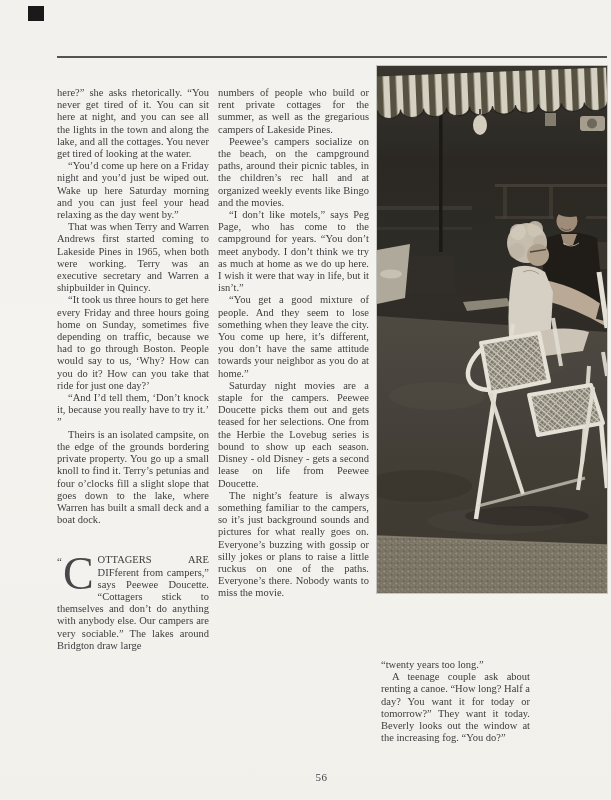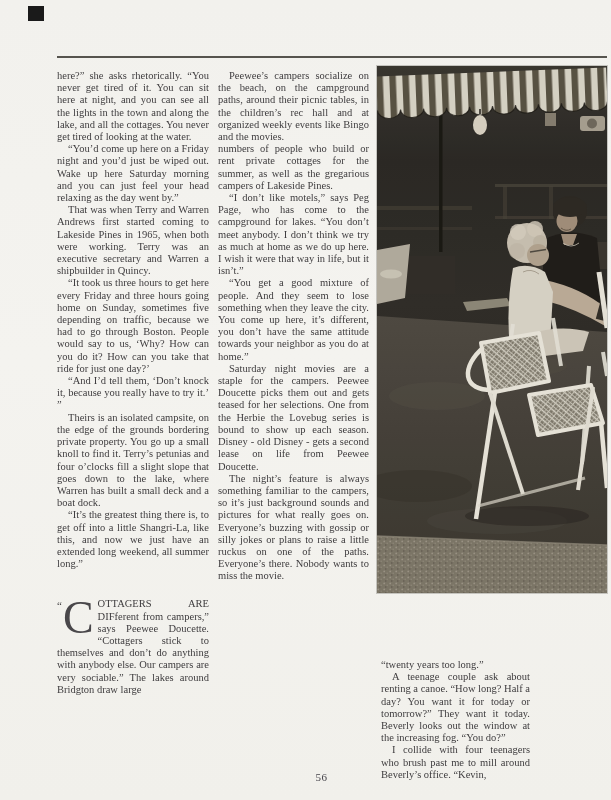--- a/index.html
+++ b/index.html
@@ -4,21 +4,21 @@
 <style>
   html,body { margin:0; padding:0; background:#e8e7e3; }
   .page {
     position:relative; width:611px; height:800px; overflow:hidden;
     background:linear-gradient(180deg,#f2f1ed 0%,#f4f3ef 45%,#f1f0eb 100%);
     font-family:"Liberation Serif", serif; color:#3e3c3e;
   }
   .corner-mark { position:absolute; left:28px; top:6px; width:16px; height:15px; background:#1a1a1a; }
   .top-rule { position:absolute; left:57px; top:56px; width:550px; height:2px; background:#56544e; }
   .col {
-    position:absolute; top:70px; font-size:10.5px; line-height:12.2px;
+    position:absolute; top:87px; font-size:10.5px; line-height:12.2px;
     text-align:justify; hyphens:auto; -webkit-hyphens:auto;
   }
   .col1 { left:57px;  width:152px; }
   .col2 { left:218px; width:151px; }
   .col3 { left:381px; top:617px; width:149px;margin-top:42px; }
   p.para { margin:0; text-indent:11px; }
   p.flush { text-indent:0; }
   p.section-open { margin-top:28px; text-indent:0; }
   .lead-quote { float:left; font-size:11px; line-height:12px; padding:1px 1px 0 0; }
   .dropcap {
@@ -42,30 +42,29 @@
   <div class="corner-mark"></div>
   <div class="top-rule"></div>
 
   <div class="col col1">
     <p class="para flush">here?” she asks rhetorically. “You never get tired of it. You can sit here at night, and you can see all the lights in the town and along the lake, and all the cottages. You never get tired of looking at the water.</p>
     <p class="para">“You’d come up here on a Friday night and you’d just be wiped out. Wake up here Saturday morning and you can just feel your head relaxing as the day went by.”</p>
     <p class="para">That was when Terry and Warren Andrews first started coming to Lakeside Pines in 1965, when both were working. Terry was an executive secretary and Warren a shipbuilder in Quincy.</p>
     <p class="para">“It took us three hours to get here every Friday and three hours going home on Sunday, sometimes five depending on traffic, because we had to go through Boston. People would say to us, ‘Why? How can you do it? How can you take that ride for just one day?’</p>
     <p class="para">“And I’d tell them, ‘Don’t knock it, because you really have to try it.’ ”</p>
     <p class="para">Theirs is an isolated campsite, on the edge of the grounds bordering private property. You go up a small knoll to find it. Terry’s petunias and four o’clocks fill a slight slope that goes down to the lake, where Warren has built a small deck and a boat dock.</p>
-    <p class="para">“It’s the greatest thing there is, to get off into a little Shangri-La, like this, and now we just have an extended long weekend, all summer long.”</p>
     <p class="para section-open">
       <span class="lead-quote">“</span><span class="dropcap">C</span><span>OTTAGERS ARE DIFferent from campers,” says Peewee Doucette. “Cottagers stick to themselves and don’t do anything with anybody else. Our campers are very sociable.” The lakes around Bridgton draw large</span>
     </p>
   </div>
 
   <div class="col col2">
+    <p class="para flush">numbers of people who build or rent private cottages for the summer, as well as the gregarious campers of Lakeside Pines.</p>
     <p class="para">Peewee’s campers socialize on the beach, on the campground paths, around their picnic tables, in the children’s rec hall and at organized weekly events like Bingo and the movies.</p>
-    <p class="para flush">numbers of people who build or rent private cottages for the summer, as well as the gregarious campers of Lakeside Pines.</p>
-    <p class="para">“I don’t like motels,” says Peg Page, who has come to the campground for lakes. “You don’t meet anybody. I don’t think we try as much at home as we do up here. I wish it were that way in life, but it isn’t.”</p>
+    <p class="para">“I don’t like motels,” says Peg Page, who has come to the campground for years. “You don’t meet anybody. I don’t think we try as much at home as we do up here. I wish it were that way in life, but it isn’t.”</p>
     <p class="para">“You get a good mixture of people. And they seem to lose something when they leave the city. You come up here, it’s different, you don’t have the same attitude towards your neighbor as you do at home.”</p>
     <p class="para">Saturday night movies are a staple for the campers. Peewee Doucette picks them out and gets teased for her selections. One from the Herbie the Lovebug series is bound to show up each season. Disney - old Disney - gets a second lease on life from Peewee Doucette.</p>
     <p class="para">The night’s feature is always something familiar to the campers, so it’s just background sounds and pictures for what really goes on. Everyone’s buzzing with gossip or silly jokes or plans to raise a little ruckus on one of the paths. Everyone’s there. Nobody wants to miss the movie.</p>
   </div>
 
   <div class="photo" role="img" aria-label="Black-and-white photograph of two women relaxing on white mesh patio chairs under a striped awning at the campground">
     <svg viewBox="0 0 230 527" preserveAspectRatio="none">
       <defs>
         <linearGradient id="bgGrad" x1="0" y1="0" x2="0" y2="1">
           <stop offset="0" stop-color="#35322c"></stop>
@@ -190,18 +189,17 @@
         <path d="M101 440 L208 412" stroke="#ddd8cc" stroke-width="3" fill="none" opacity=".7"></path>
       </g>
 
       <rect width="230" height="527" fill="#8a857a" opacity="0.05"></rect>
     </svg>
   </div>
 
   <div class="col col3">
     <p class="para flush">“twenty years too long.”</p>
     <p class="para">A teenage couple ask about renting a canoe. “How long? Half a day? You want it for today or tomorrow?” They want it today. Beverly looks out the window at the increasing fog. “You do?”</p>
-    <p class="para">I collide with four teenagers who brush past me to mill around Beverly’s office. “Kevin,</p>
   </div>
 
   <div class="page-number">56</div>
 
 </div>
 
 </body></html>

